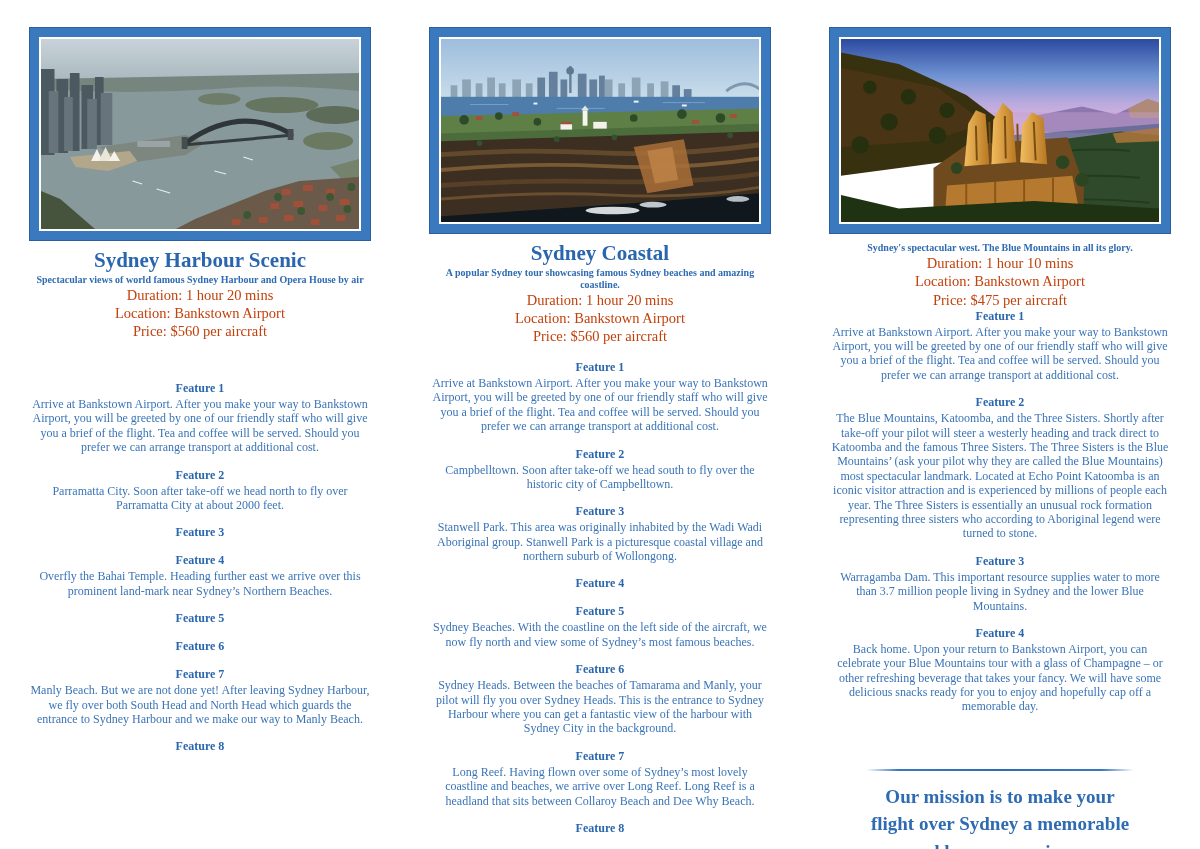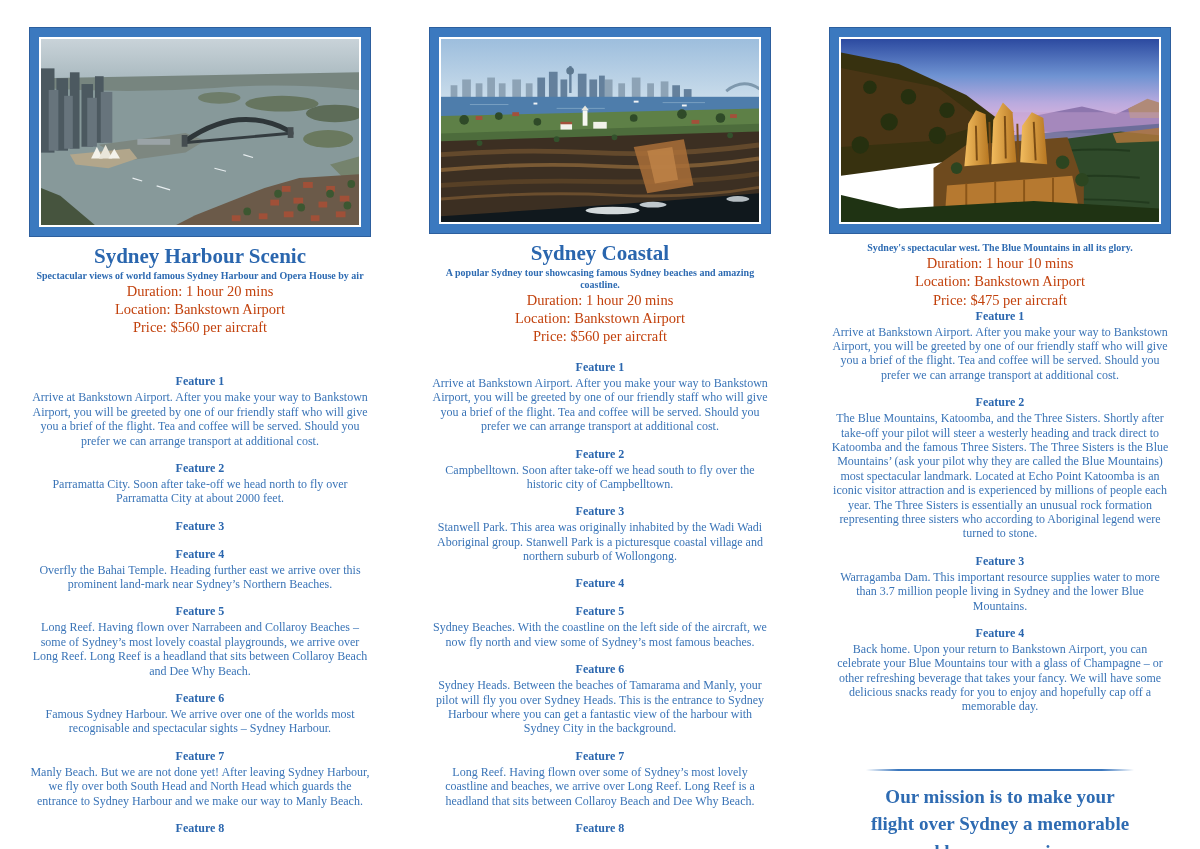--- a/index.html
+++ b/index.html
@@ -131,25 +131,23 @@
       </div>
       <div class="feature">
         <div class="feature-heading">Feature 3</div>
       </div>
       <div class="feature">
         <div class="feature-heading">Feature 4</div>
         <div class="feature-text">Overfly the Bahai Temple. Heading further east we arrive over this prominent land-mark near Sydney’s Northern Beaches.</div>
       </div>
       <div class="feature">
         <div class="feature-heading">Feature 5</div>
-        <div class="feature-text">Long Reef. Having flown over Narrabeen and Collaroy Beaches – some of Sydney’s most lovely coastal playgrounds, we arrive over Long Reef. Long Reef is a headland that sits between Collaroy Beach and Dee Why Beach.</div>
       </div>
       <div class="feature">
         <div class="feature-heading">Feature 6</div>
-        <div class="feature-text">Famous Sydney Harbour. We arrive over one of the worlds most recognisable and spectacular sights – Sydney Harbour.</div>
       </div>
       <div class="feature">
         <div class="feature-heading">Feature 7</div>
         <div class="feature-text">Manly Beach. But we are not done yet! After leaving Sydney Harbour, we fly over both South Head and North Head which guards the entrance to Sydney Harbour and we make our way to Manly Beach.</div>
       </div>
       <div class="feature">
         <div class="feature-heading">Feature 8</div>
 
       </div>
     </div>

